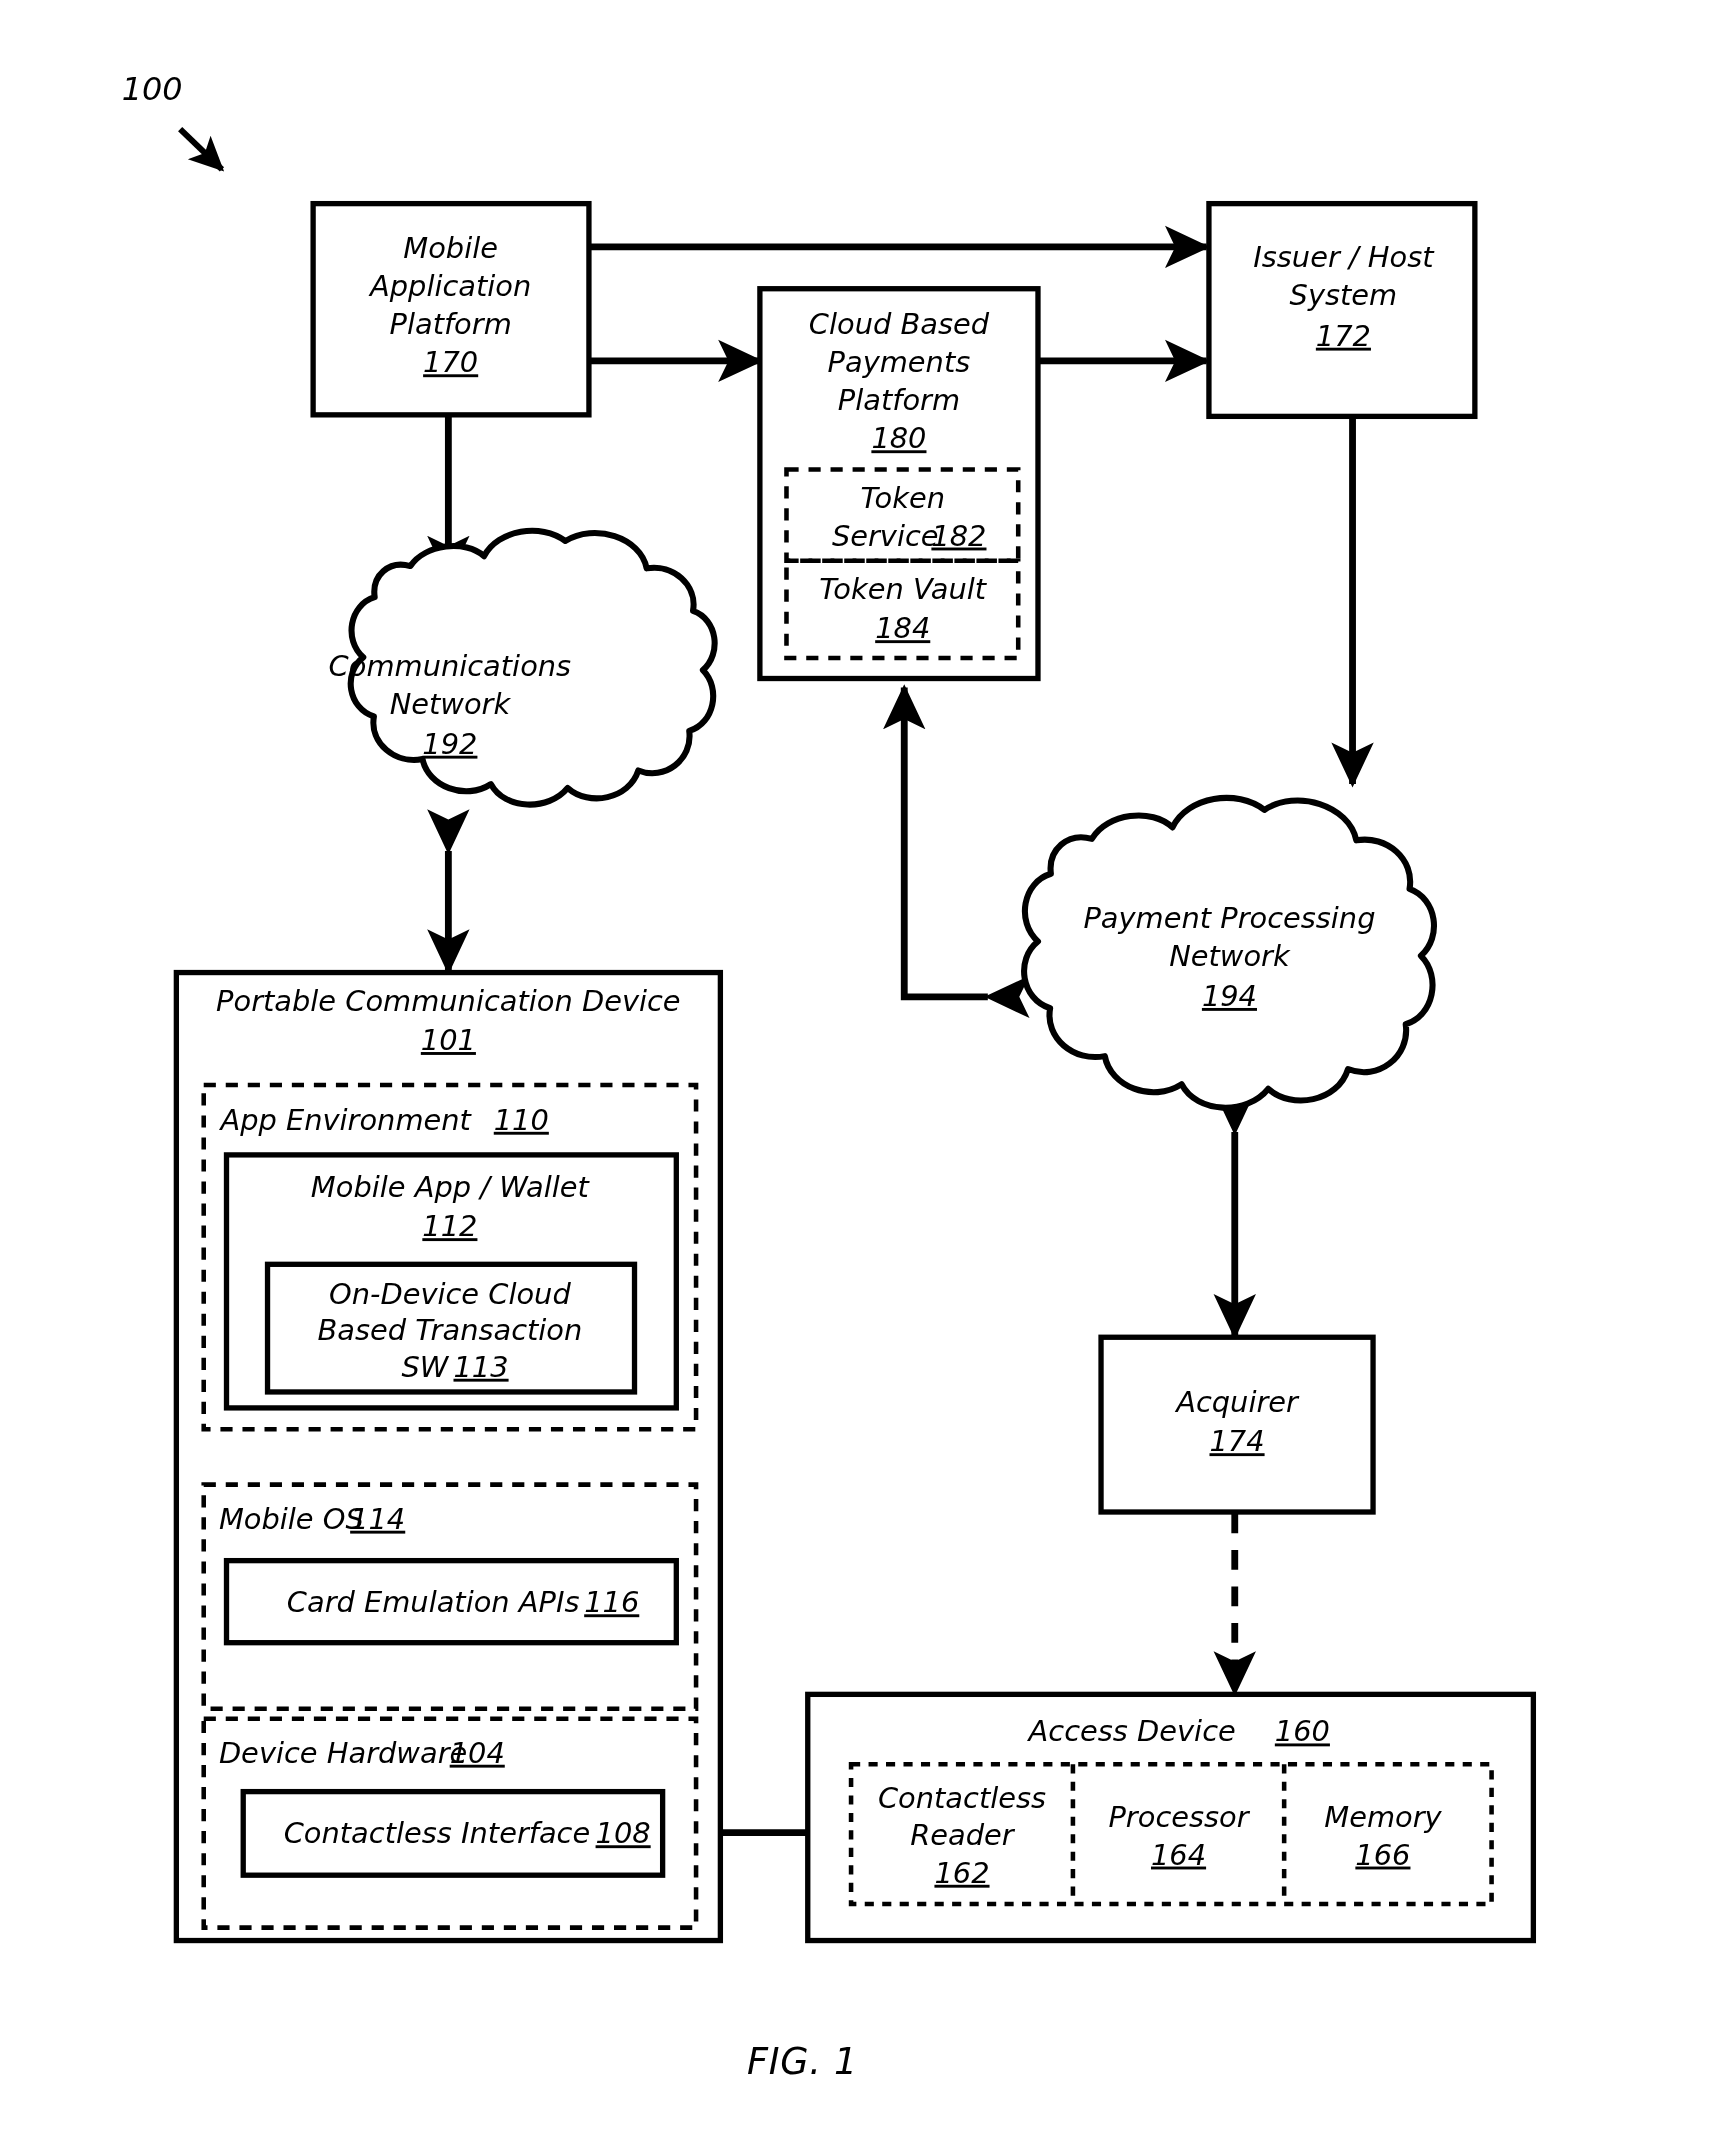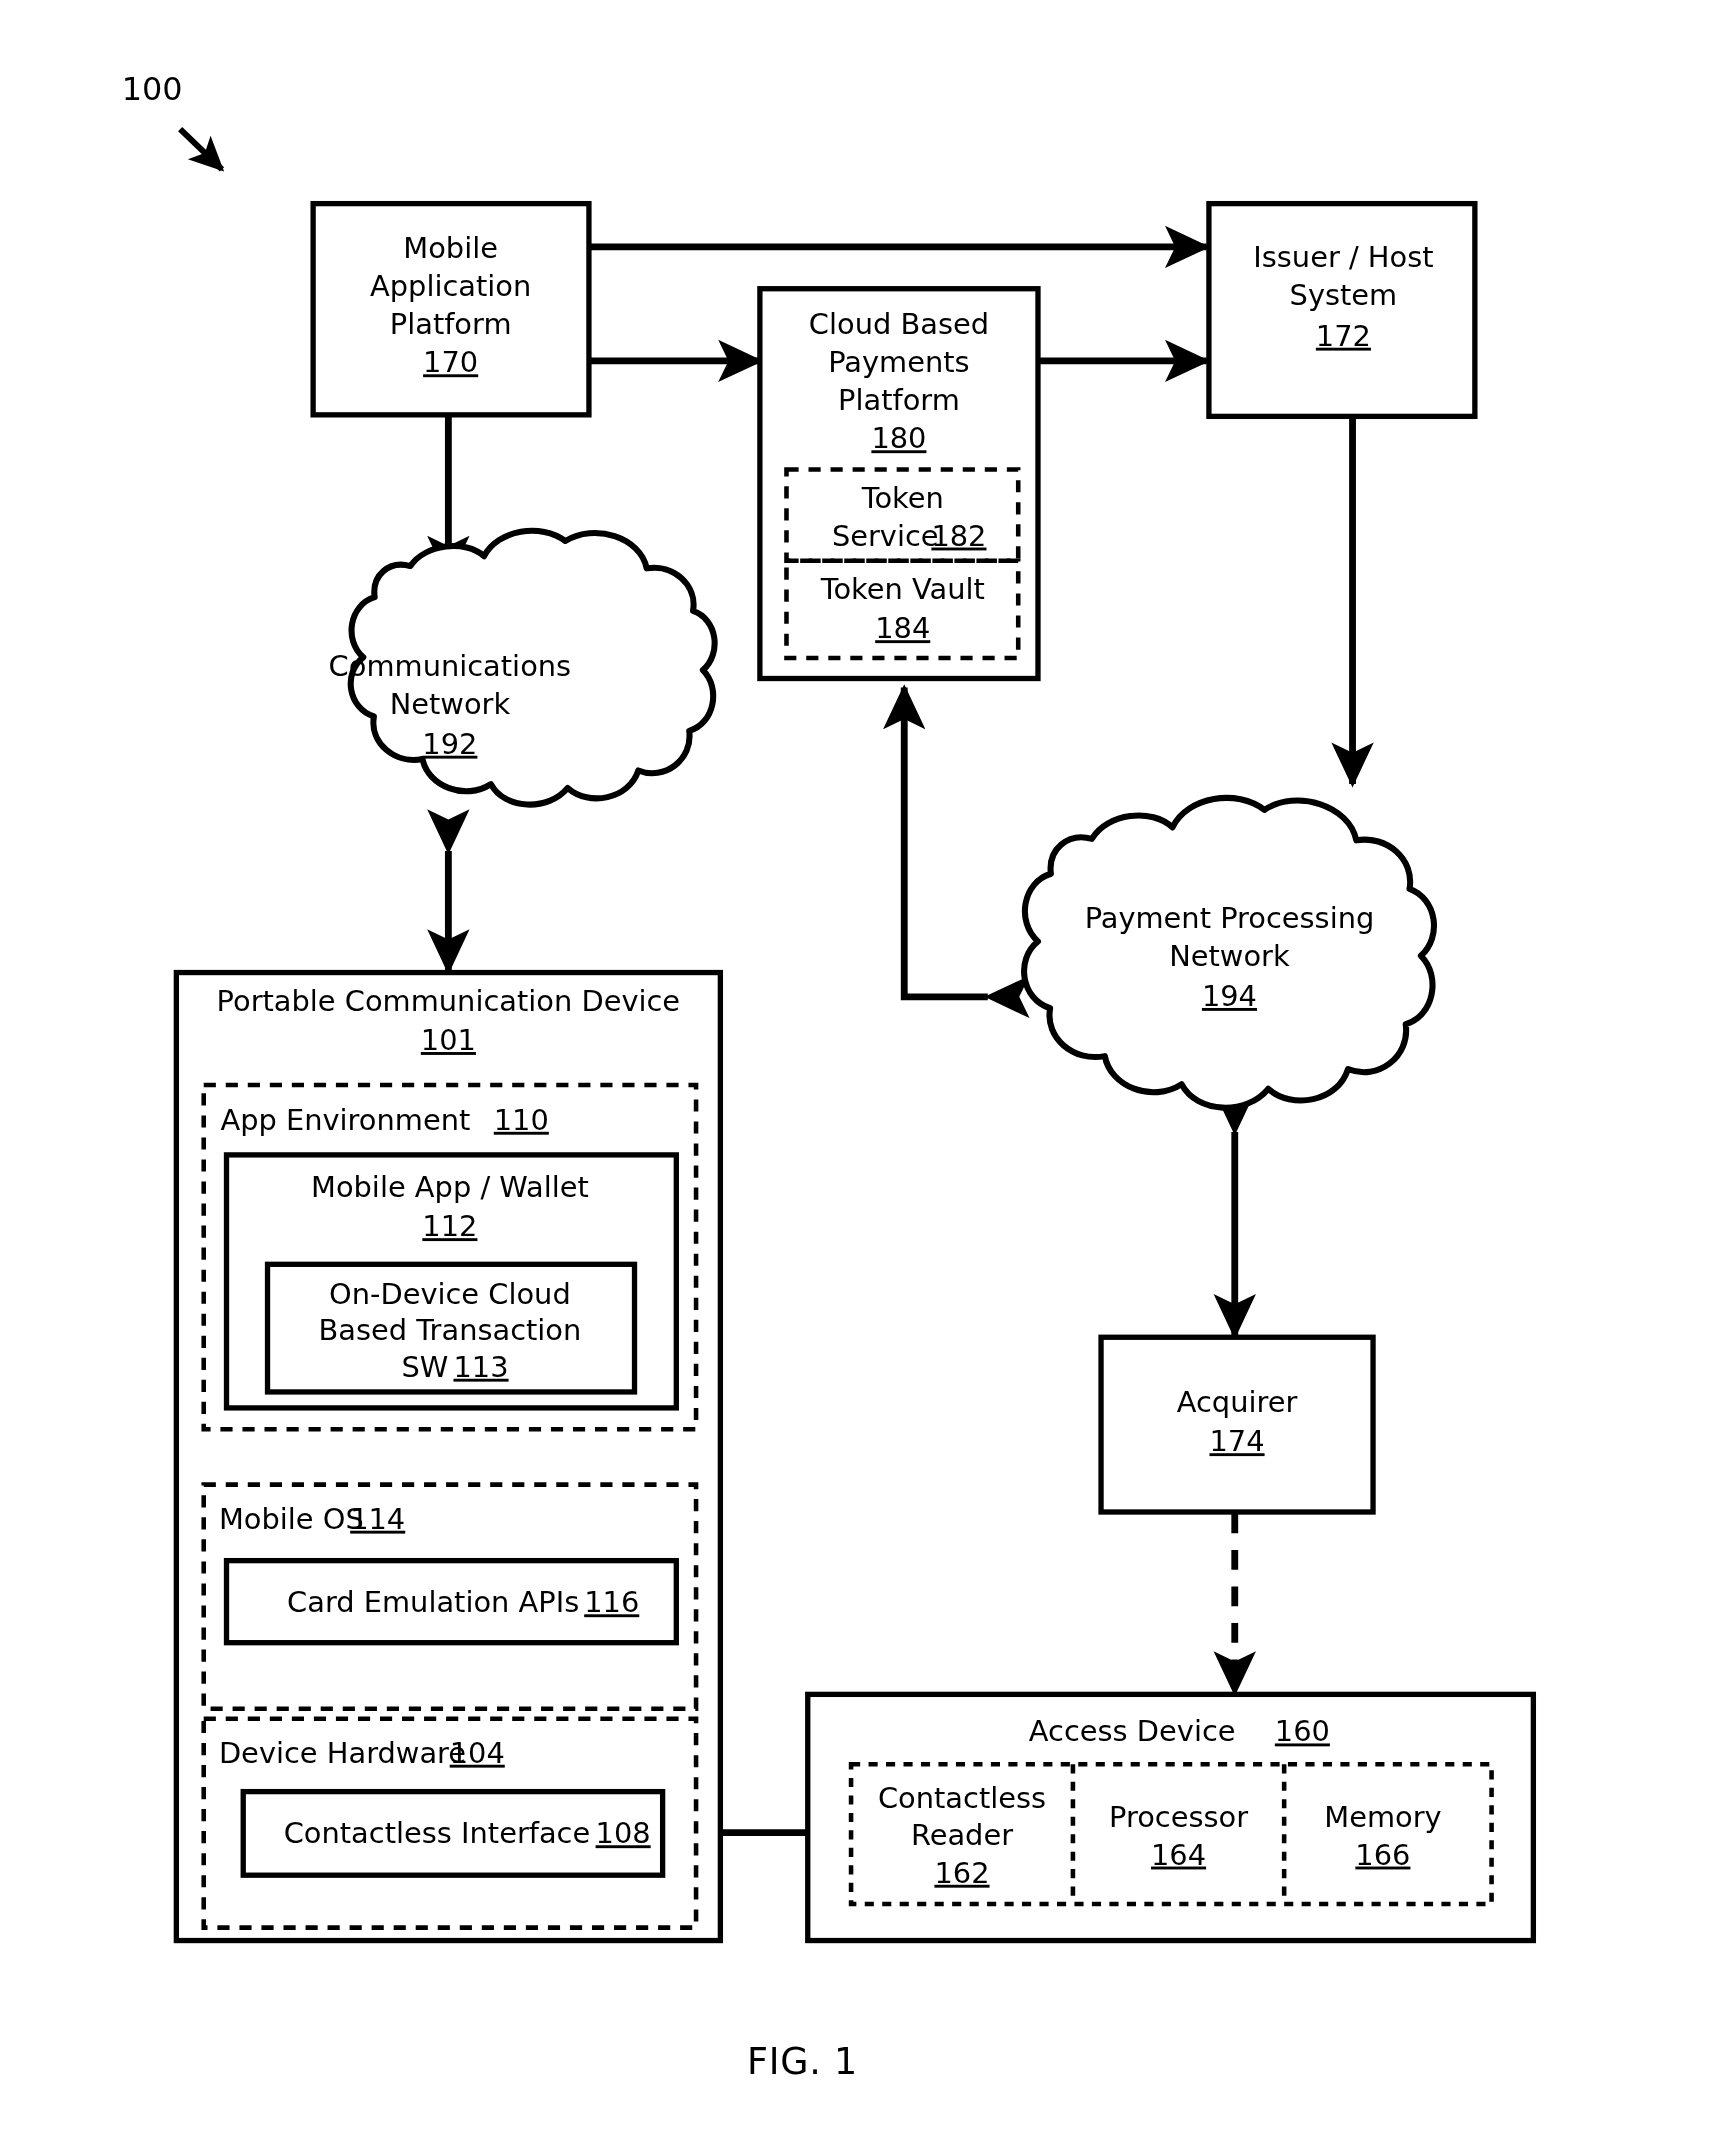--- a/index.html
+++ b/index.html
@@ -11,20 +11,21 @@
     width: 1731px;
     height: 2151px;
     font-family: "DejaVu Sans", sans-serif;
     color: #000000;
     overflow: hidden;
   }
   #figure-root {
     position: relative;
     width: 1730px;
     height: 2151px;
+    font-style: italic;
   }
   svg.fig {
     position: absolute;
     top: 0;
     left: 0;
     width: 1731px;
     height: 2151px;
   }
   .box-solid {
     fill: #ffffff;

